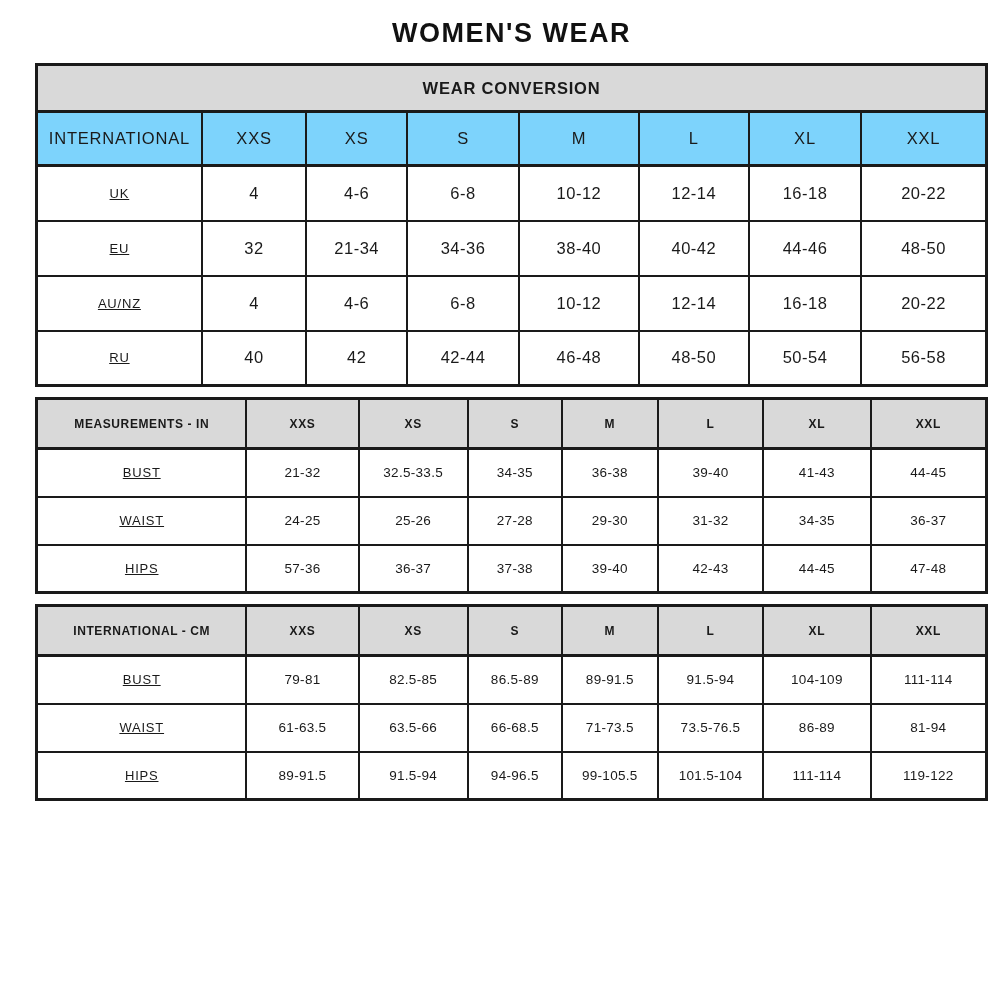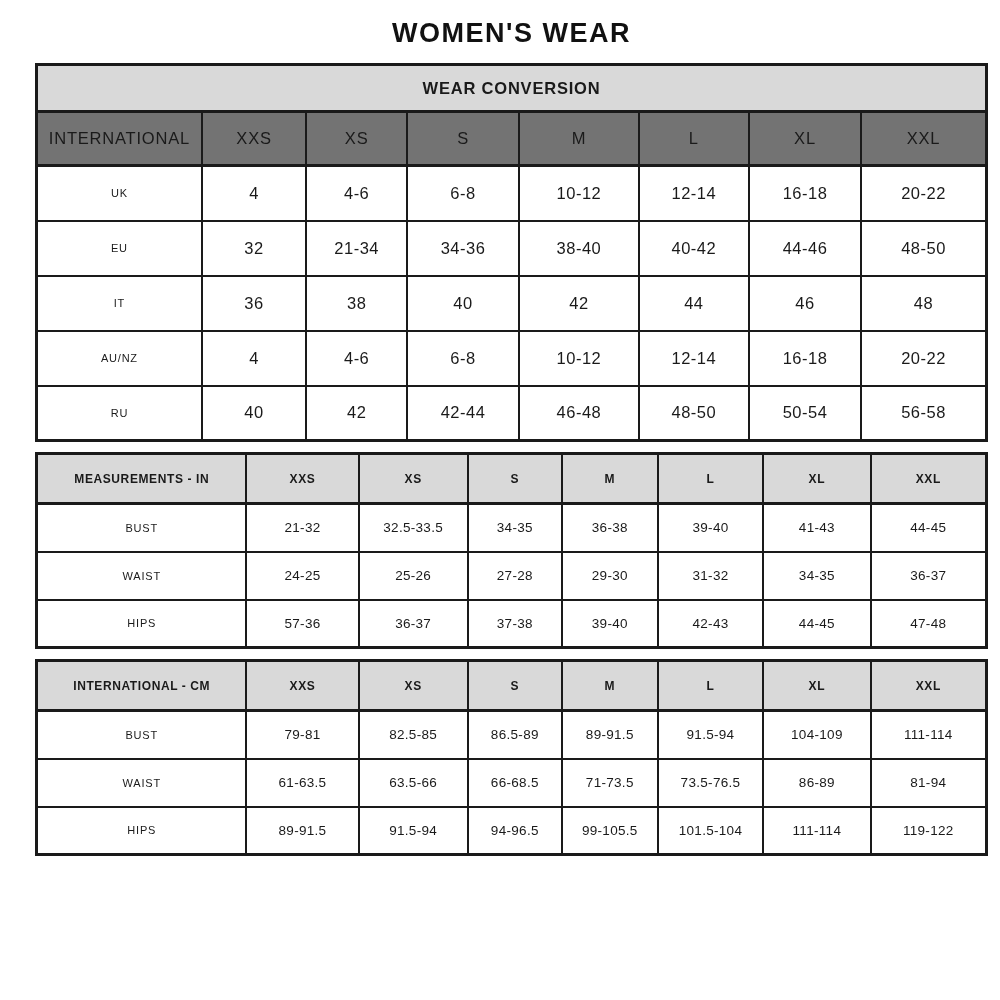--- a/index.html
+++ b/index.html
@@ -44,21 +44,21 @@
     font-size: 16.5px;
     font-weight: 700;
     letter-spacing: 0.8px;
     border-bottom: 3px solid #1a1a1a;
   }
   .t1 thead .column-header {
     height: 54px;
     font-size: 16.5px;
     font-weight: 400;
     letter-spacing: 0.8px;
-    background: #737373;
+    background: #7dd3fc;
     border-bottom: 3px solid #1a1a1a;
   }
   .t1 tbody td {
     height: 55px;
     font-size: 16.5px;
     letter-spacing: 0.5px;
   }
   
   .t2 thead th {
     height: 50px;
@@ -68,22 +68,23 @@
     letter-spacing: 0.6px;
     border-bottom: 3px solid #1a1a1a;
   }
   .t2 tbody td {
     height: 48px;
     font-size: 13.5px;
     letter-spacing: 0.3px;
   }
   .t2 tbody td.row-label,
   .t1 tbody td.row-label {
-    font-size: 11px;
+    font-size: 13px;
     letter-spacing: 0.8px;
+    text-decoration: underline;
   }
 </style>
 </head>
 <body>
 
 <div class="page">
 
   <div class="page-title">WOMEN'S WEAR</div>
 
   <table class="tbl t1">
@@ -127,30 +128,20 @@
           <td class="row-label">EU</td>
           <td>32</td>
           <td>21-34</td>
           <td>34-36</td>
           <td>38-40</td>
           <td>40-42</td>
           <td>44-46</td>
           <td>48-50</td>
         </tr>
         <tr>
-          <td class="row-label">IT</td>
-          <td>36</td>
-          <td>38</td>
-          <td>40</td>
-          <td>42</td>
-          <td>44</td>
-          <td>46</td>
-          <td>48</td>
-        </tr>
-        <tr>
           <td class="row-label">AU/NZ</td>
           <td>4</td>
           <td>4-6</td>
           <td>6-8</td>
           <td>10-12</td>
           <td>12-14</td>
           <td>16-18</td>
           <td>20-22</td>
         </tr>
         <tr>

